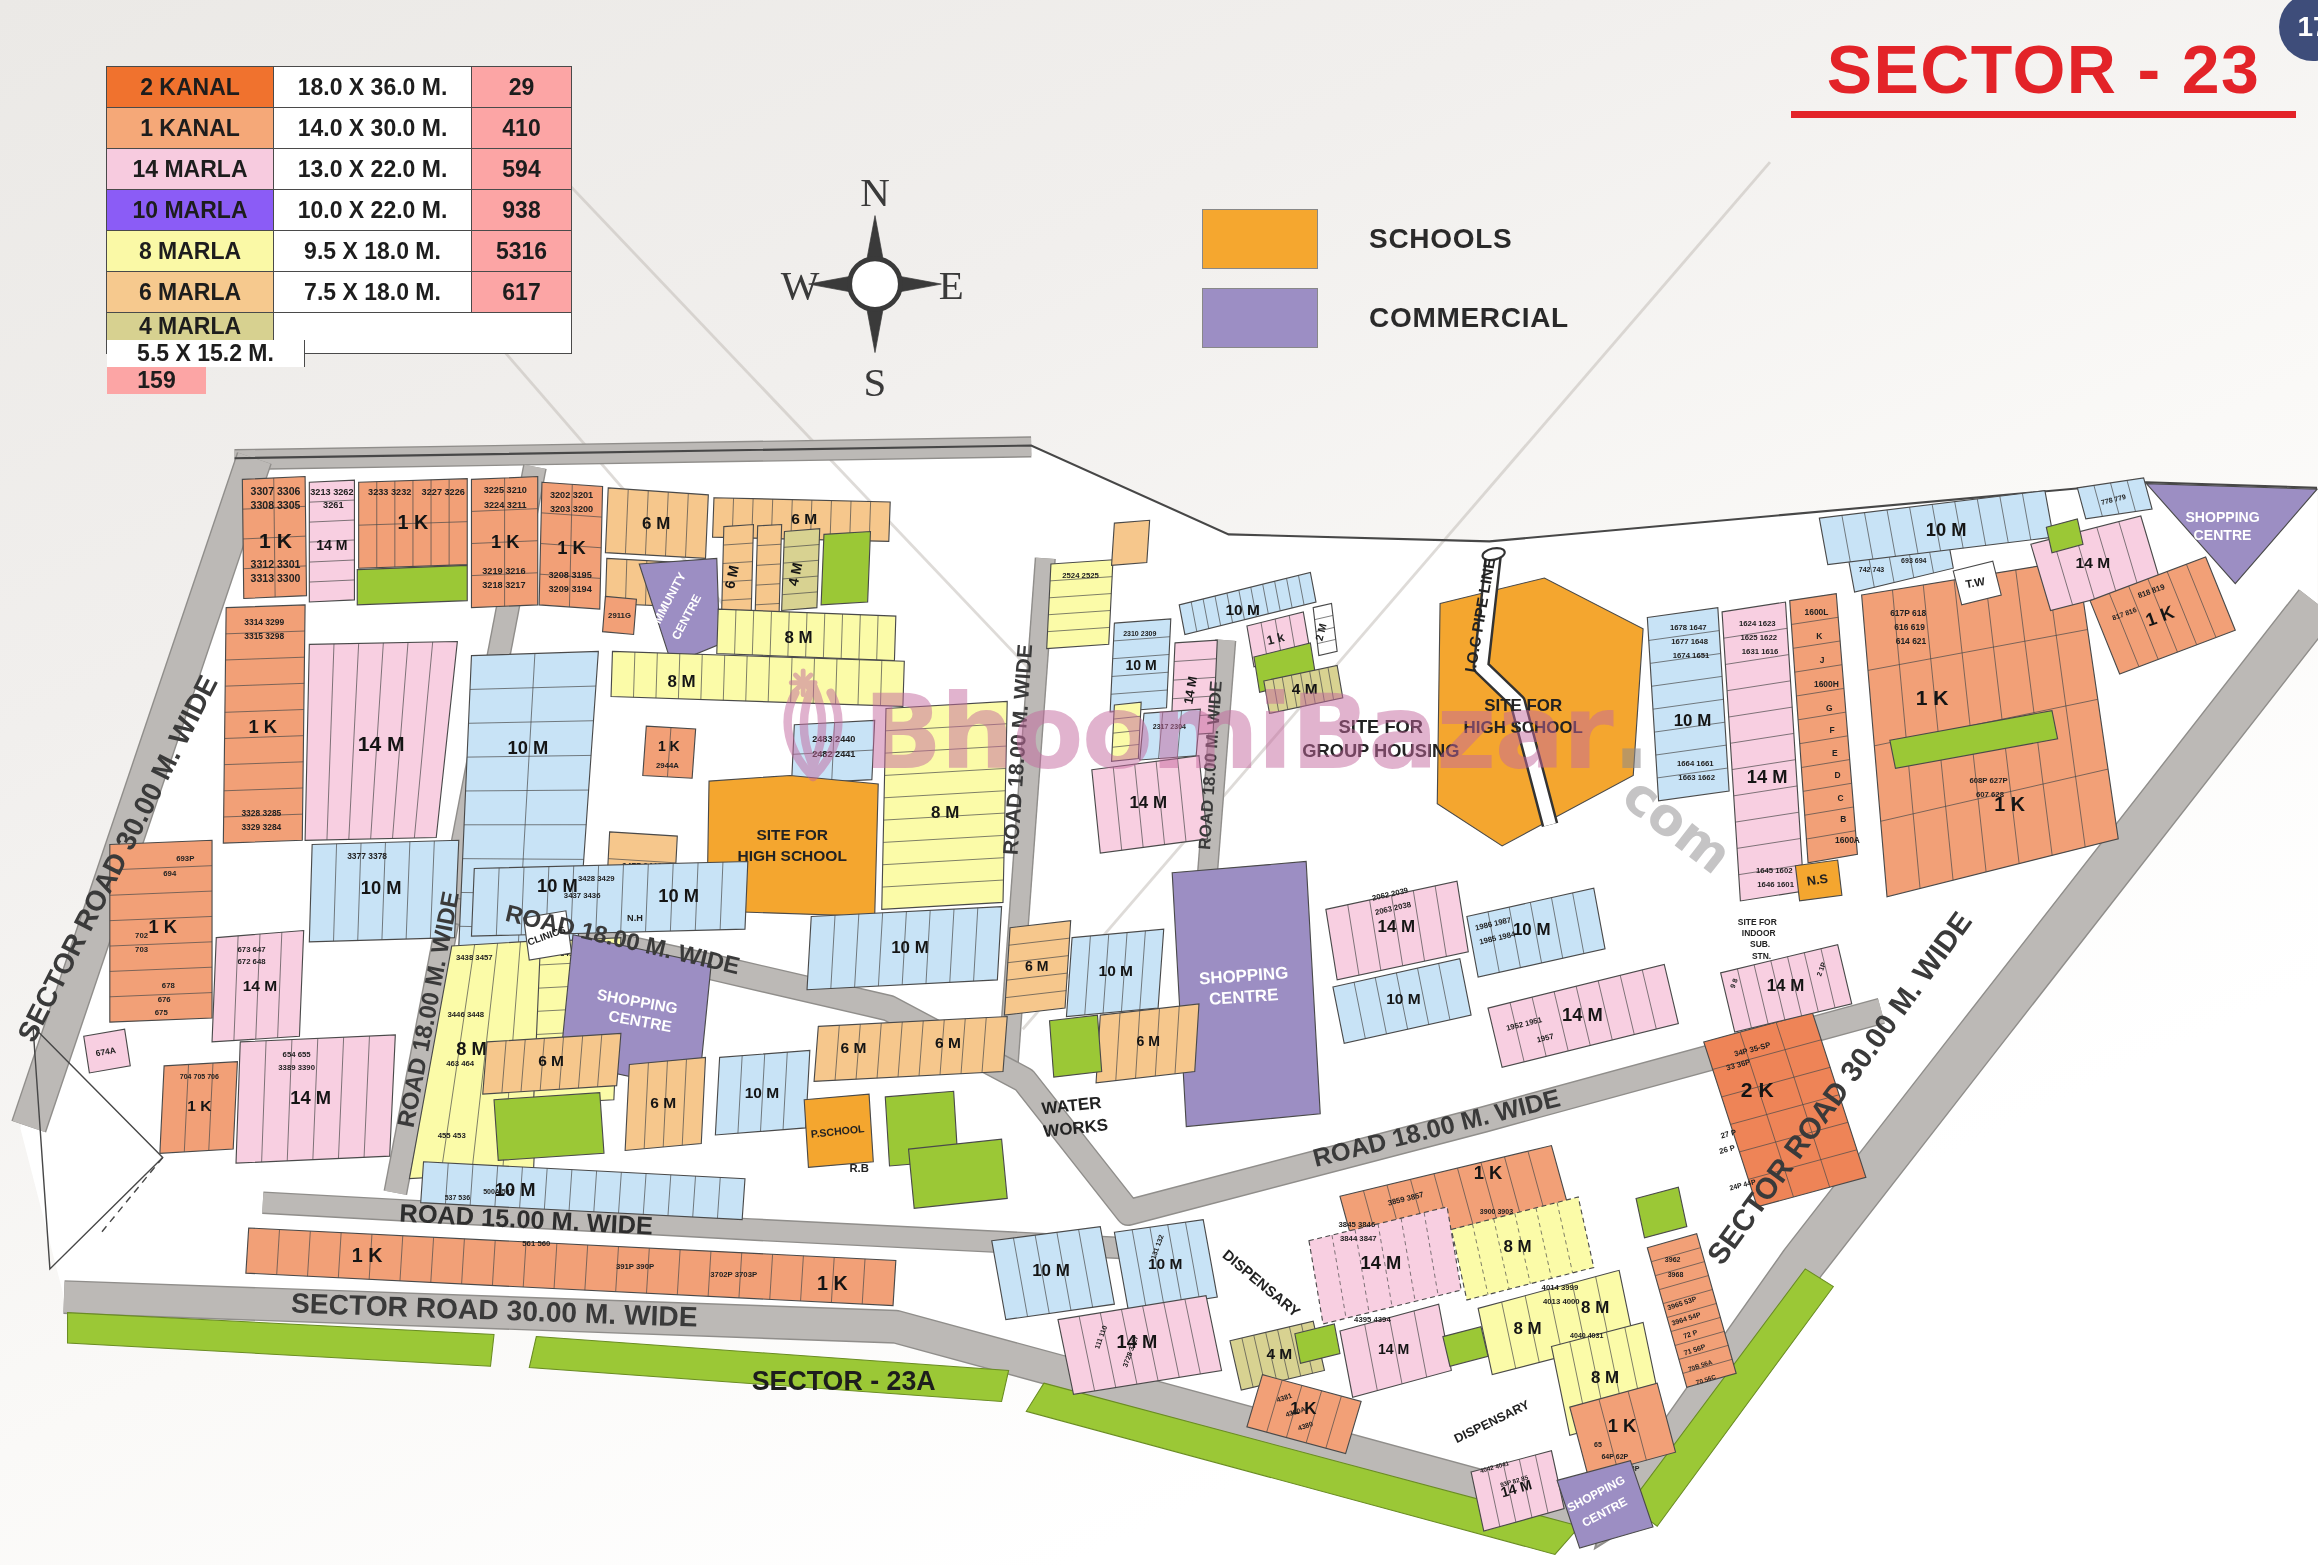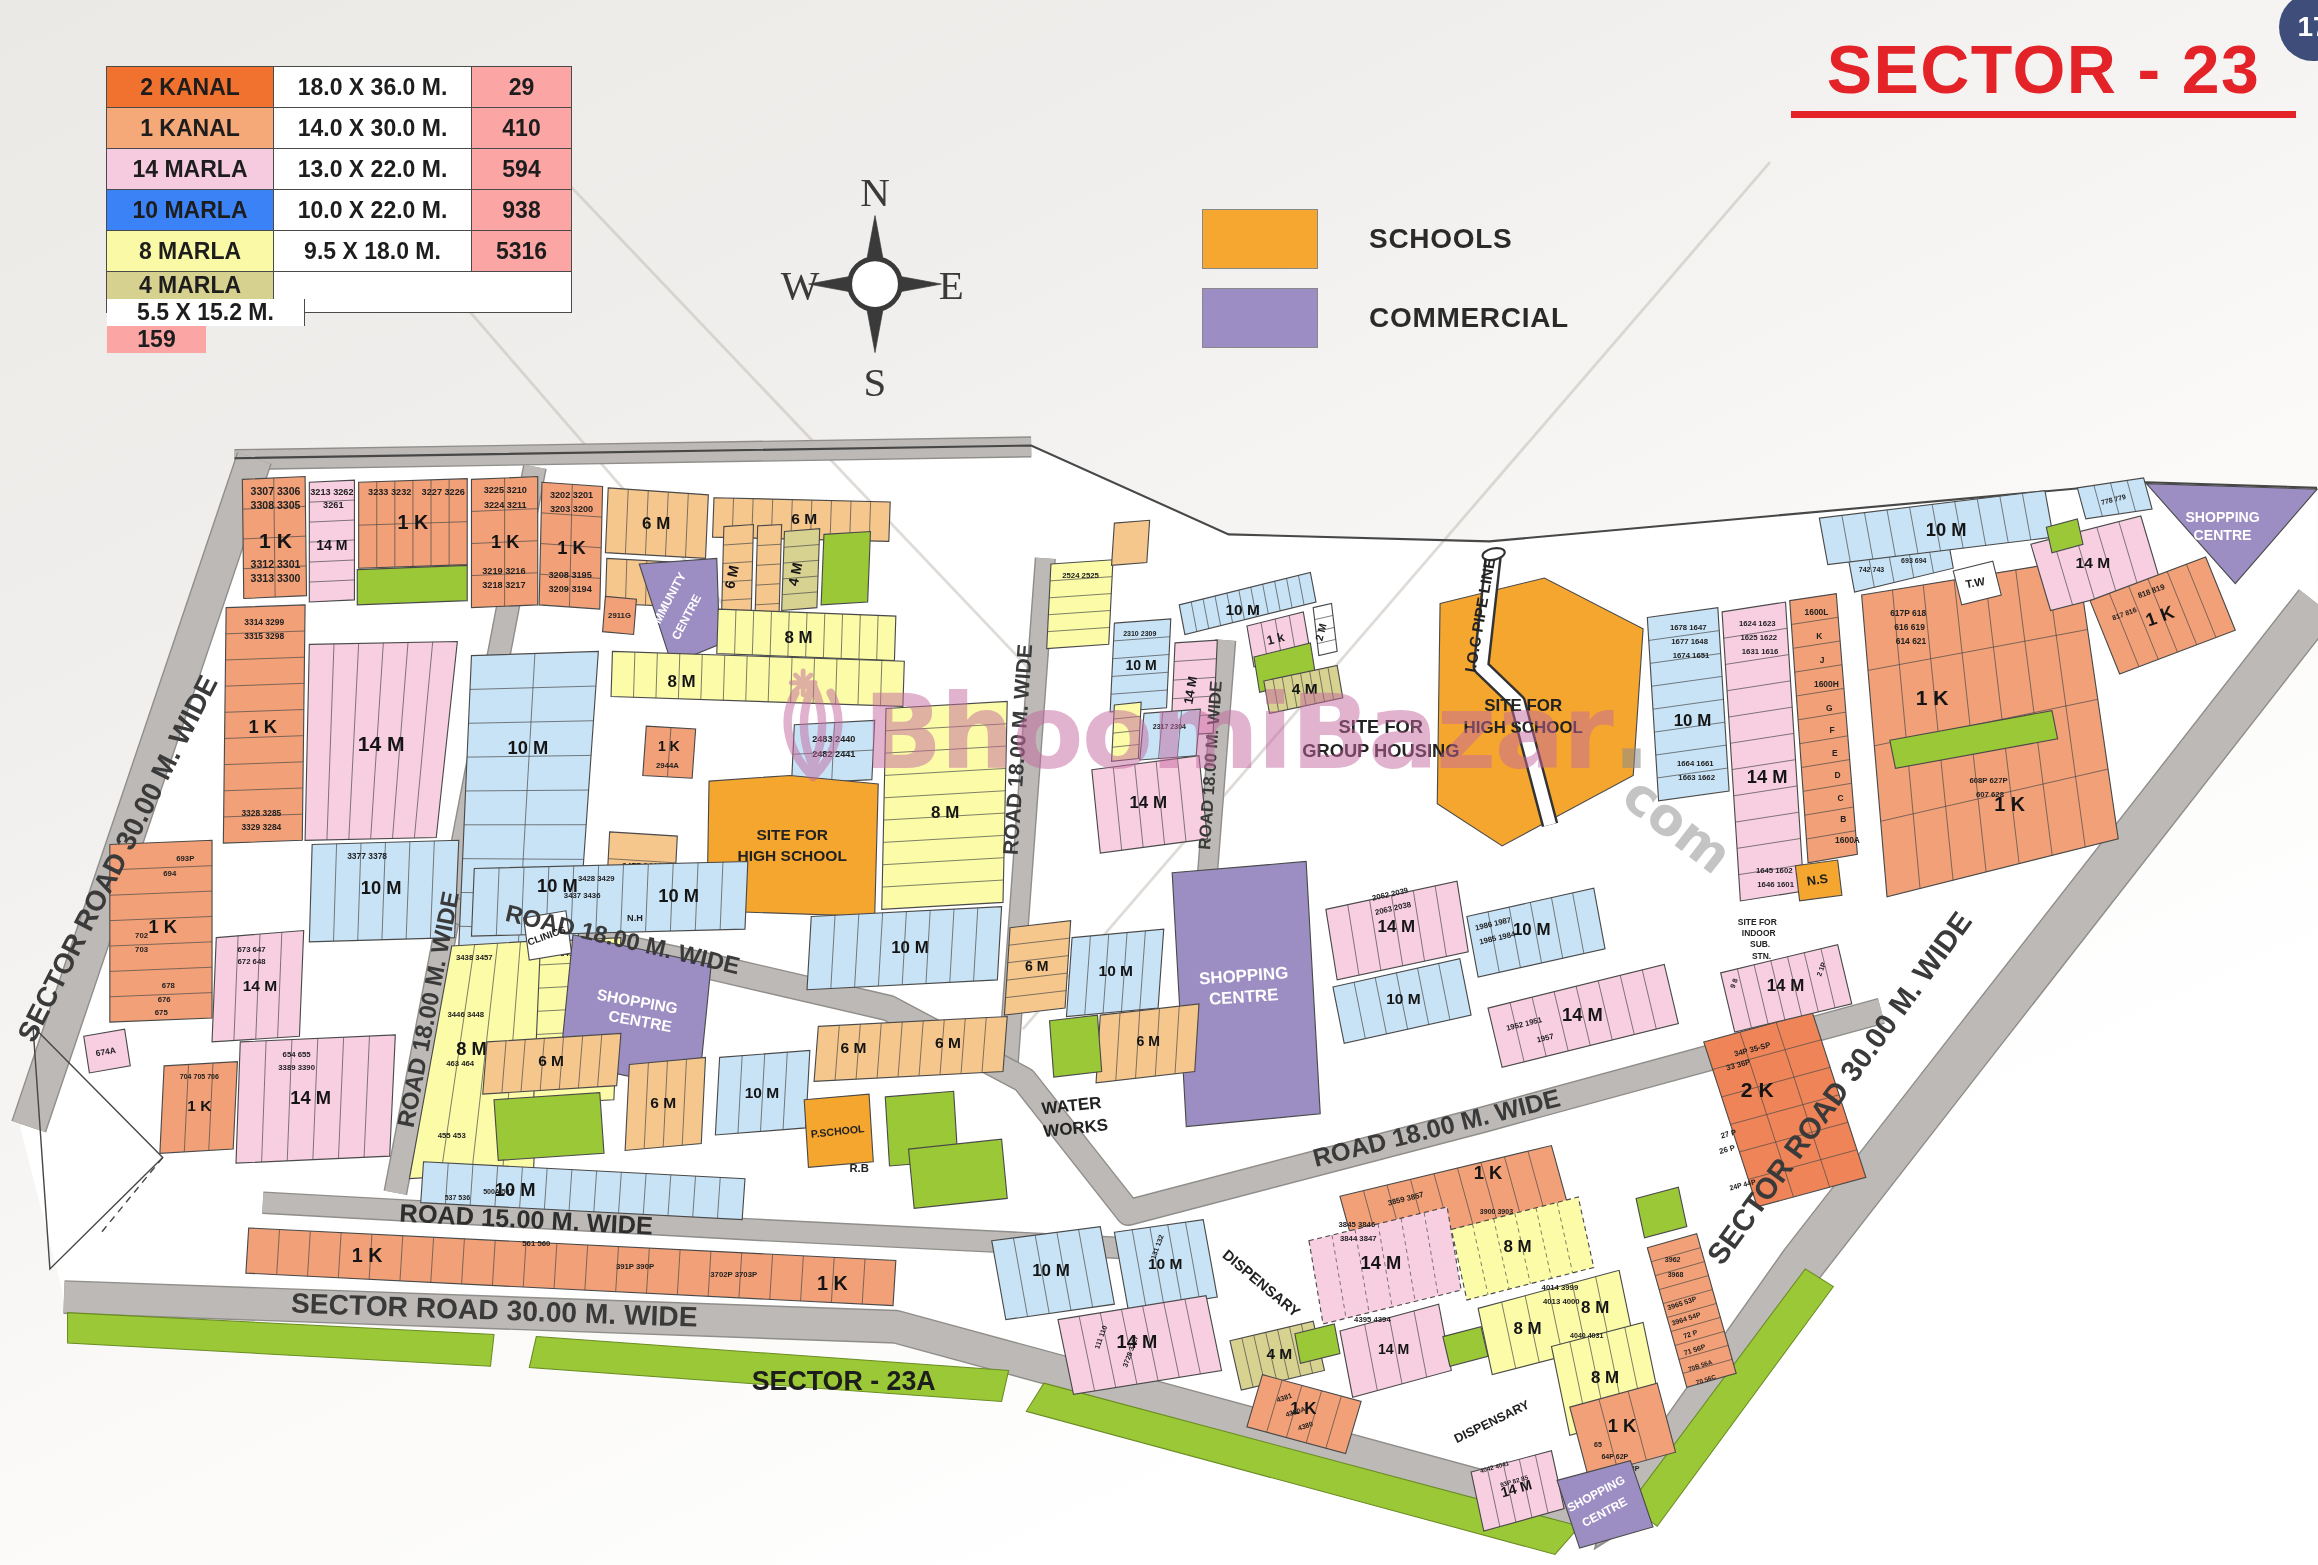--- a/index.html
+++ b/index.html
@@ -869,28 +869,33 @@
       <div class="lt-cell lt-label" style="background:#f5a878">1 KANAL</div>
       <div class="lt-cell lt-dims">14.0 X 30.0 M.</div>
       <div class="lt-cell lt-count">410</div>
     </div>
     <div class="lt-row">
       <div class="lt-cell lt-label" style="background:#f7cbdf">14 MARLA</div>
       <div class="lt-cell lt-dims">13.0 X 22.0 M.</div>
       <div class="lt-cell lt-count">594</div>
     </div>
     <div class="lt-row">
-      <div class="lt-cell lt-label" style="background:#3b82f6">10 MARLA</div>
+      <div class="lt-cell lt-label" style="background:#8b5cf6">10 MARLA</div>
       <div class="lt-cell lt-dims">10.0 X 22.0 M.</div>
       <div class="lt-cell lt-count">938</div>
     </div>
     <div class="lt-row">
       <div class="lt-cell lt-label" style="background:#faf9a6">8 MARLA</div>
       <div class="lt-cell lt-dims">9.5 X 18.0 M.</div>
       <div class="lt-cell lt-count">5316</div>
+    </div>
+    <div class="lt-row">
+      <div class="lt-cell lt-label" style="background:#f6c98e">6 MARLA</div>
+      <div class="lt-cell lt-dims">7.5 X 18.0 M.</div>
+      <div class="lt-cell lt-count">617</div>
     </div>
     <div class="lt-row">
       <div class="lt-cell lt-label" style="background:#d7d190">4 MARLA</div>
       <div class="lt-cell lt-dims">5.5 X 15.2 M.</div>
       <div class="lt-cell lt-count">159</div>
     </div>
   </div>
 
 <svg class="compass" width="212" height="233" viewBox="0 0 300 330">
   <g stroke="#3a3a3a" fill="#3a3a3a">

